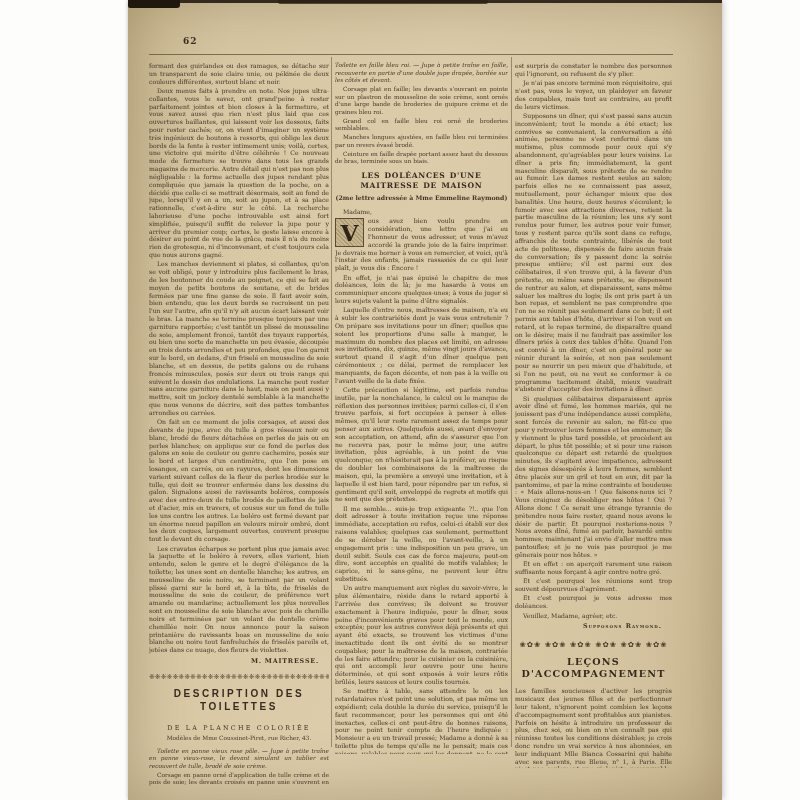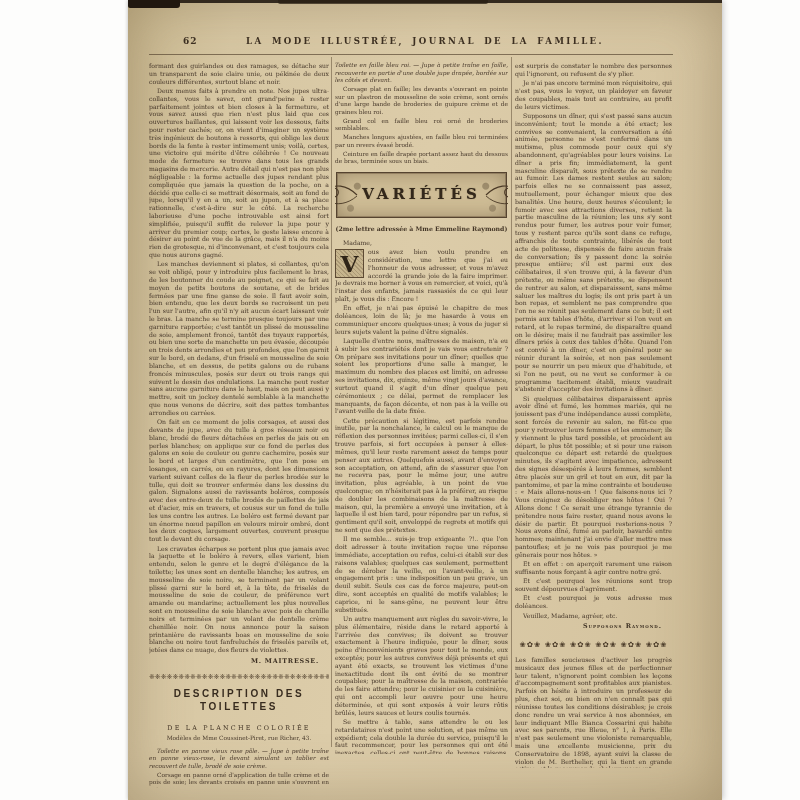--- a/index.html
+++ b/index.html
@@ -76,21 +76,20 @@
 </head>
 <body>
 
 <div class="canvas">
   <div class="paper">
     <div class="top-band"></div>
     <div class="top-blob"></div>
     <div class="top-blob2"></div>
 
     <div class="pageno">62</div>
-    <div class="masthead">LA MODE ILLUSTRÉE, JOURNAL DE LA FAMILLE.</div>
     <div class="head-rule"></div>
     <div class="vrule r1"></div>
     <div class="vrule r2"></div>
 
     <div class="col" id="col1">
       <p class="noindent">formant des guirlandes ou des ramages, se détache sur un transparent de soie claire unie, ou pékinée de deux couleurs différentes, surtout blanc et noir.</p>
       <p>Deux menus faits à prendre en note. Nos jupes ultra-collantes, vous le savez, ont grand'peine à rester parfaitement jointes et bien closes à la fermeture, et vous savez aussi que rien n'est plus laid que ces ouvertures baillantes, qui laissent voir les dessous, faits pour rester cachés; or, on vient d'imaginer un système très ingénieux de boutons à ressorts, qui oblige les deux bords de la fente à rester intimement unis; voilà, certes, une victoire qui mérite d'être célébrée ! Ce nouveau mode de fermeture se trouve dans tous les grands magasins de mercerie. Autre détail qui n'est pas non plus négligeable : la forme actuelle des jupes rendant plus compliquée que jamais la question de la poche, on a décidé que celle-ci se mettrait désormais, soit au fond de jupe, lorsqu'il y en a un, soit au jupon, et à sa place rationnelle, c'est-à-dire sur le côté. La recherche laborieuse d'une poche introuvable est ainsi fort simplifiée, puisqu'il suffit de relever la jupe pour y arriver du premier coup; certes, le geste laisse encore à désirer au point de vue de la grâce, mais il n'a du moins rien de grotesque, ni d'inconvenant, et c'est toujours cela que nous aurons gagné.</p>
       <p>Les manches deviennent si plates, si collantes, qu'on se voit obligé, pour y introduire plus facilement le bras, de les boutonner du coude au poignet, ce qui se fait au moyen de petits boutons de soutane, et de brides fermées par une fine ganse de soie. Il faut avoir soin, bien entendu, que les deux bords se recroisent un peu l'un sur l'autre, afin qu'il n'y ait aucun écart laissant voir le bras. La manche se termine presque toujours par une garniture rapportée; c'est tantôt un plissé de mousseline de soie, amplement froncé, tantôt des tuyaux rapportés, ou bien une sorte de manchette un peu évasée, découpée en trois dents arrondies et peu profondes, que l'on garnit sur le bord, en dedans, d'un friselé en mousseline de soie blanche, et en dessus, de petits galons ou de rubans froncés minuscules, posés sur deux ou trois rangs qui suivent le dessin des ondulations. La manche peut rester sans aucune garniture dans le haut, mais on peut aussi y mettre, soit un jockey dentelé semblable à la manchette que nous venons de décrire, soit des pattes tombantes arrondies ou carrées.</p>
       <p>On fait en ce moment de jolis corsages, et aussi des devants de jupe, avec du tulle à gros réseaux noir ou blanc, brodé de fleurs détachées en perles de jais ou en perles blanches; on applique sur ce fond de perles des galons en soie de couleur ou genre cachemire, posés sur le bord et larges d'un centimètre, que l'on pose en losanges, en carrés, ou en rayures, dont les dimensions varient suivant celles de la fleur de perles brodée sur le tulle, qui doit se trouver enfermée dans les dessins du galon. Signalons aussi de ravissants boléros, composés avec des entre-deux de tulle brodés de paillettes de jais et d'acier, mis en travers, et cousus sur un fond de tulle les uns contre les autres. Le boléro est fermé devant par un énorme nœud papillon en velours miroir ombré, dont les deux coques, largement ouvertes, couvrent presque tout le devant du corsage.</p>
       <p>Les cravates écharpes se portent plus que jamais avec la jaquette et le boléro à revers, elles varient, bien entendu, selon le genre et le degré d'élégance de la toilette; les unes sont en dentelle blanche; les autres, en mousseline de soie noire, se terminent par un volant plissé garni sur le bord et, à la tête, de friselés de mousseline de soie de couleur, de préférence vert amande ou mandarine; actuellement les plus nouvelles sont en mousseline de soie blanche avec pois de chenille noirs et terminées par un volant de dentelle crème chenillée noir. On nous annonce pour la saison printanière de ravissants boas en mousseline de soie blanche ou noire tout fanfreluchés de friselés pareils et, jetées dans ce nuage, des fleurs de violettes.</p>
@@ -108,32 +107,22 @@
 
     <div class="col" id="col2">
       <div class="note-block">
         <p class="lead-italic noindent">Toilette en faille bleu roi. — Jupe à petite traîne en faille, recouverte en partie d'une double jupe drapée, bordée sur les côtés et devant.</p>
         <p>Corsage plat en faille; les devants s'ouvrant en pointe sur un plastron de mousseline de soie crème, sont ornés d'une large bande de broderies de guipure crème et de graines bleu roi.</p>
         <p>Grand col en faille bleu roi orné de broderies semblables.</p>
         <p>Manches longues ajustées, en faille bleu roi terminées par un revers évasé brodé.</p>
         <p>Ceinture en faille drapée portant assez haut du dessous de bras, terminée sous un biais.</p>
       </div>
 
-      <div class="banner">
-        <svg class="flourish" width="34" height="26" viewBox="0 0 34 26">
-          <path d="M33 13 C22 2, 10 2, 3 8 C8 4, 16 6, 14 12 C12 17, 4 15, 6 10" fill="none" stroke="#4a3926" stroke-width="1.1"></path>
-          <path d="M33 14 C24 22, 12 24, 4 19" fill="none" stroke="#4a3926" stroke-width="0.9"></path>
-        </svg>
-        <span class="banner-text">VARIÉTÉS</span>
-        <svg class="flourish" width="34" height="26" viewBox="0 0 34 26">
-          <path d="M1 13 C12 2, 24 2, 31 8 C26 4, 18 6, 20 12 C22 17, 30 15, 28 10" fill="none" stroke="#4a3926" stroke-width="1.1"></path>
-          <path d="M1 14 C10 22, 22 24, 30 19" fill="none" stroke="#4a3926" stroke-width="0.9"></path>
-        </svg>
-      </div>
 
+      <div class="article-title">LES DOLÉANCES D'UNE MAITRESSE DE MAISON</div>
       <div class="article-sub">(2me lettre adressée à Mme Emmeline Raymond)</div>
       <p class="salutation">Madame,</p>
 
       <p class="noindent">
         <span class="dropcap-box">
             <span class="dropcap-letter">V</span>
           </span><span>ous avez bien voulu prendre en considération, une lettre que j'ai eu l'honneur de vous adresser, et vous m'avez accordé la grande joie de la faire imprimer. Je devrais me borner à vous en remercier, et voici, qu'à l'instar des enfants, jamais rassasiés de ce qui leur plaît, je vous dis : Encore !</span>
       </p>
       <p>En effet, je n'ai pas épuisé le chapitre de mes doléances, loin de là; je me hasarde à vous en communiquer encore quelques-unes; à vous de juger si leurs sujets valent la peine d'être signalés.</p>
       <p>Laquelle d'entre nous, maîtresses de maison, n'a eu à subir les contrariétés dont je vais vous entretenir ? On prépare ses invitations pour un dîner; quelles que soient les proportions d'une salle à manger, le maximum du nombre des places est limité, on adresse ses invitations, dix, quinze, même vingt jours d'avance, surtout quand il s'agit d'un dîner quelque peu cérémonieux ; ce délai, permet de remplacer les manquants, de façon décente, et non pas à la veille ou l'avant-veille de la date fixée.</p>
@@ -149,17 +138,18 @@
       <p>Supposons un dîner, qui s'est passé sans aucun inconvénient; tout le monde a été exact; les convives se convenaient, la conversation a été animée, personne ne s'est renfermé dans un mutisme, plus commode pour ceux qui s'y abandonnent, qu'agréables pour leurs voisins. Le dîner a pris fin; immédiatement, la gent masculine disparaît, sous prétexte de se rendre au fumoir. Les dames restent seules au salon; parfois elles ne se connaissent pas assez, mutuellement, pour échanger mieux que des banalités. Une heure, deux heures s'écoulent; le fumoir avec ses attractions diverses, retient la partie masculine de la réunion; les uns s'y sont rendus pour fumer, les autres pour voir fumer, tous y restent parce qu'ils sont dans ce refuge, affranchis de toute contrainte, libérés de tout acte de politesse, dispensés de faire aucun frais de conversation; ils y passent donc la soirée presque entière; s'il est parmi eux des célibataires, il s'en trouve qui, à la faveur d'un prétexte, ou même sans prétexte, se dispensent de rentrer au salon, et disparaissent, sans même saluer les maîtres du logis; ils ont pris part à un bon repas, et semblent ne pas comprendre que l'on ne se réunit pas seulement dans ce but; il est permis aux tables d'hôte, d'arriver si l'on veut en retard, et le repas terminé, de disparaître quand on le désire; mais il ne faudrait pas assimiler les dîners priés à ceux des tables d'hôte. Quand l'on est convié à un dîner, c'est en général pour se réunir durant la soirée, et non pas seulement pour se nourrir un peu mieux que d'habitude, et si l'on ne peut, ou ne veut se conformer à ce programme tacitement établi, mieux vaudrait s'abstenir d'accepter des invitations à dîner.</p>
       <p>Si quelques célibataires disparaissent après avoir dîné et fumé, les hommes mariés, qui ne jouissent pas d'une indépendance aussi complète, sont forcés de revenir au salon, ne fût-ce que pour y retrouver leurs femmes et les emmener; ils y viennent le plus tard possible, et procèdent au départ, le plus tôt possible; et si pour une raison quelconque ce départ est retardé de quelques minutes, ils s'agitent avec impatience, adressent des signes désespérés à leurs femmes, semblent être placés sur un gril et tout en eux, dit par la pantomime, et par la mine contrainte et boudeuse : « Mais allons-nous-en ! Que faisons-nous ici ? Vous craignez de désobliger nos hôtes ! Oui ? Allons donc ! Ce serait une étrange tyrannie de prétendre nous faire rester, quand nous avons le désir de partir. Et pourquoi resterions-nous ? Nous avons dîné, fumé au parloir, bavardé entre hommes; maintenant j'ai envie d'aller mettre mes pantoufles; et je ne vois pas pourquoi je me gênerais pour nos hôtes. »</p>
       <p>Et en effet : on aperçoit rarement une raison suffisante nous forçant à agir contre notre gré.</p>
       <p>Et c'est pourquoi les réunions sont trop souvent dépourvues d'agrément.</p>
       <p>Et c'est pourquoi je vous adresse mes doléances.</p>
       <p>Veuillez, Madame, agréer, etc.</p>
       <div class="signature sig-caps">Supposons Raymond.</div>
 
       <div class="flower-row">❀✿❀  ❀✿❀  ❀✿❀  ❀✿❀  ❀✿❀  ❀✿❀</div>
 
+      <div class="lessons-title">LEÇONS D'ACCOMPAGNEMENT</div>
       <p class="noindent">Les familles soucieuses d'activer les progrès musicaux des jeunes filles et de perfectionner leur talent, n'ignorent point combien les leçons d'accompagnement sont profitables aux pianistes. Parfois on hésite à introduire un professeur de plus, chez soi, ou bien on n'en connaît pas qui réunisse toutes les conditions désirables; je crois donc rendre un vrai service à nos abonnées, en leur indiquant Mlle Bianca Cossarini qui habite avec ses parents, rue Bleue, n° 1, à Paris. Elle n'est pas seulement une violoniste remarquable, mais une excellente musicienne, prix du Conservatoire de 1898, ayant suivi la classe de violon de M. Berthelier, qui la tient en grande estime, et la recommande chaleureusement.</p>
 
     </div>
   </div>
 </div>
 
 </body></html>

